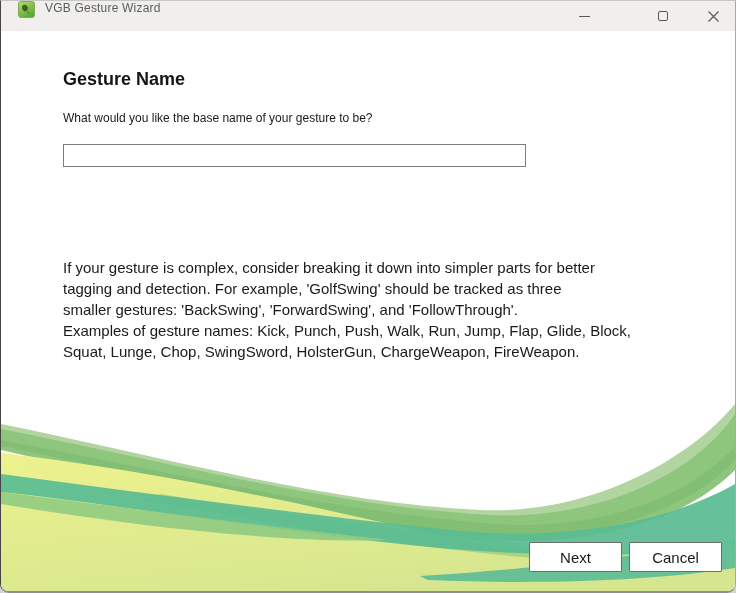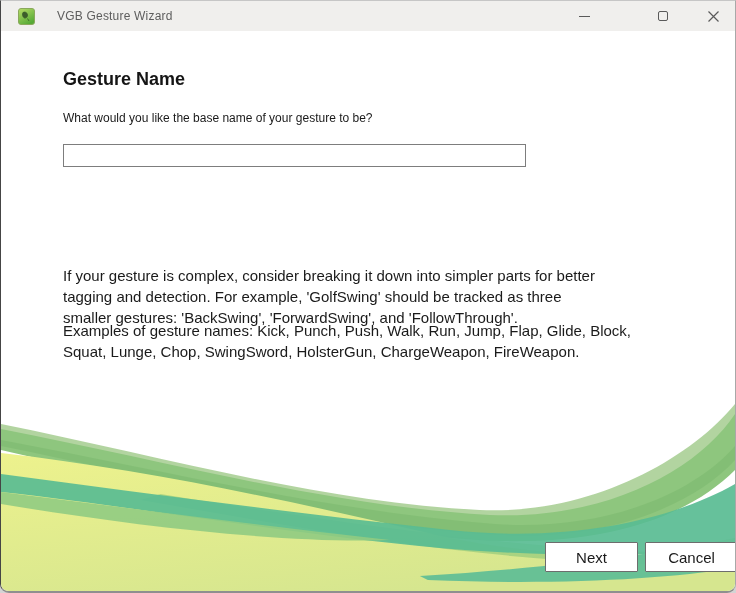--- a/index.html
+++ b/index.html
@@ -14,23 +14,22 @@
     border-top:1px solid #c6c6c6;
     border-bottom:2px solid #8f8f8f;
     border-radius:0 0 9px 9px;
     overflow:hidden;
   }
 
   
   .titlebar{
     position:absolute;left:0;top:0;right:0;height:30px;
     background:#f0efed;
-    display:flex;align-items:center;
+    display:flex;align-items:flex-start;
     padding-left:17px;
-    gap:12px;
   }
   .app-icon{width:17px;height:17px;flex:0 0 auto;}
   .title-text{margin-left:10px;font-size:12px;color:#5d5d5d;letter-spacing:0.2px;}
   .win-btn{position:absolute;top:0;height:30px;width:46px;display:flex;align-items:center;justify-content:center;cursor:default;}
   #btn-min{left:560px;}
   #btn-max{left:639px;}
   #btn-close{left:689px;}
   .glyph-min{display:block;width:11px;height:0;border-top:1px solid #5a5a5a;}
   .glyph-max{display:block;width:10px;height:10px;border:1px solid #5a5a5a;border-radius:2px;}
   .glyph-close{stroke:#5a5a5a;stroke-width:1.2;}
@@ -49,34 +48,33 @@
     width:463px;height:23px;
     border:1px solid #7d7d7d;background:#ffffff;
     font-size:14px;padding:0 6px;outline:none;
   }
   .para{
     position:absolute;left:62px;width:612px;
     font-size:15px;line-height:21px;color:#1a1a1a;
     white-space:pre-line;
   }
   #para-1{top:184px;}
-  #para-2{top:256px;margin-top:8px;}
+  #para-2{top:256px;}
   #para-3{top:319px;}
 
   
   .waves{position:absolute;left:0;bottom:0;width:100%;height:193px;pointer-events:none;}
 
   
   .footer-btn{
     position:absolute;top:541px;width:93px;height:30px;
     background:#ffffff;border:1px solid #6d6d6d;border-radius:1px;
     font-size:15px;color:#1a1a1a;
     display:flex;align-items:center;justify-content:center;
     cursor:default;
-    margin-left:16px;
   }
   #next-btn{left:528px;}
   #cancel-btn{left:628px;}
 </style>
 </head>
 <body>
 
 <div class="window">
 
   <svg class="waves" viewBox="0 0 736 193" preserveAspectRatio="none" aria-hidden="true">

